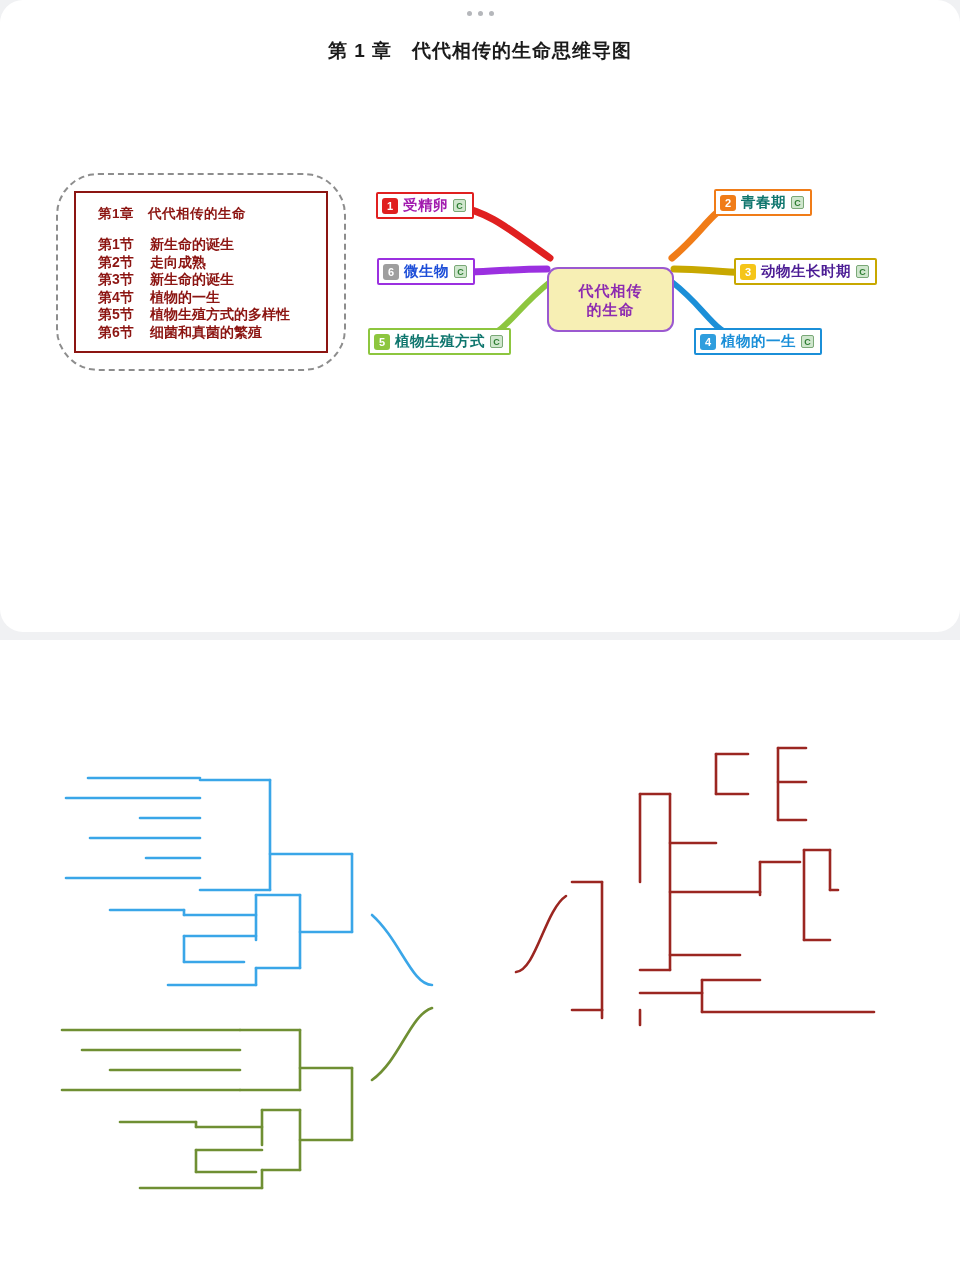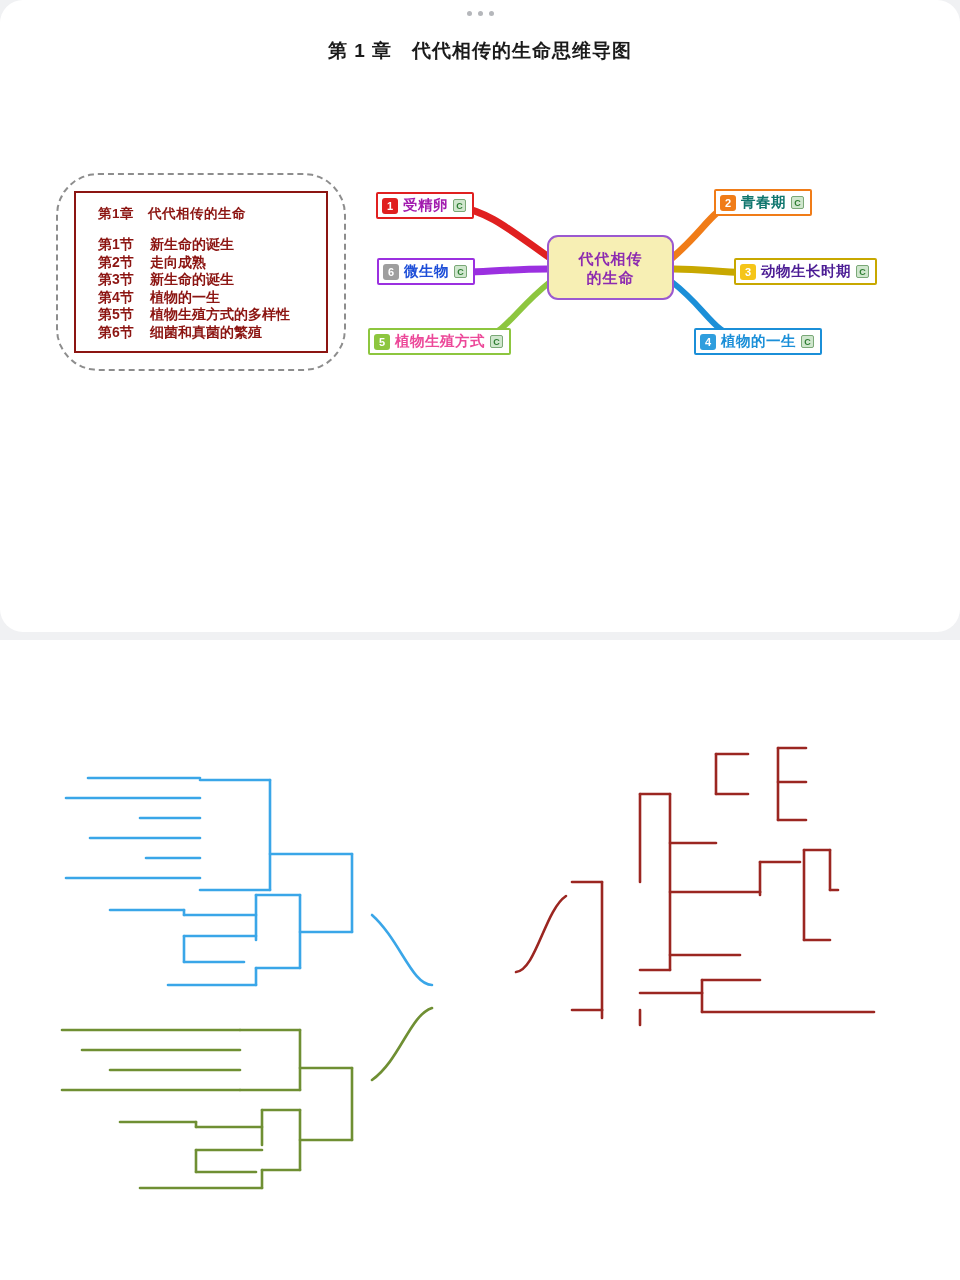--- a/index.html
+++ b/index.html
@@ -110,21 +110,21 @@
   <div id="topmap">
     <svg width="560" height="210">
       <path d="M190 88 C 150 60 130 42 96 36" stroke="#e02020" stroke-width="7" fill="none" stroke-linecap="round"></path>
       <path d="M312 88 C 345 60 350 42 372 34" stroke="#f07c18" stroke-width="7" fill="none" stroke-linecap="round"></path>
       <path d="M314 99 C 350 99 345 102 393 103" stroke="#c8a800" stroke-width="7" fill="none" stroke-linecap="round"></path>
       <path d="M312 112 C 348 140 350 160 384 172" stroke="#1b8fd8" stroke-width="6" fill="none" stroke-linecap="round"></path>
       <path d="M190 112 C 155 140 150 158 120 172" stroke="#8dc63f" stroke-width="6" fill="none" stroke-linecap="round"></path>
       <path d="M187 99 C 155 99 140 101 110 102" stroke="#9b30e0" stroke-width="7" fill="none" stroke-linecap="round"></path>
     </svg>
 
-    <div id="tcenter" style="background: rgb(247, 239, 180); border-color: rgb(155, 89, 208); color: rgb(141, 43, 176);">
+    <div id="tcenter" style="background: rgb(247, 239, 180); border-color: rgb(155, 89, 208); color: rgb(141, 43, 176); margin-top: 32px;">
       <span id="tcenter-text">代代相传<br>的生命</span>
     </div>
 
     <div class="tnode" id="tn1" style="left: 16px; top: 22px; border-color: rgb(224, 32, 32);">
         <span class="num" style="background:#e02020">1</span>
         <span class="lbl" style="color:#a21caf">受精卵</span>
         <span class="cbadge">C</span>
       </div>
     <div class="tnode" id="tn2" style="left: 354px; top: 19px; border-color: rgb(240, 124, 24);">
         <span class="num" style="background:#f07c18">2</span>
@@ -136,21 +136,21 @@
         <span class="lbl" style="color:#4c1d95">动物生长时期</span>
         <span class="cbadge">C</span>
       </div>
     <div class="tnode" id="tn4" style="left: 334px; top: 158px; border-color: rgb(27, 143, 216);">
         <span class="num" style="background:#2f9ede">4</span>
         <span class="lbl" style="color:#1b8fd8">植物的一生</span>
         <span class="cbadge">C</span>
       </div>
     <div class="tnode" id="tn5" style="left: 8px; top: 158px; border-color: rgb(141, 198, 63);">
         <span class="num" style="background:#8dc63f">5</span>
-        <span class="lbl" style="color:#ec4899">植物生殖方式</span>
+        <span class="lbl" style="color:#0f766e">植物生殖方式</span>
         <span class="cbadge">C</span>
       </div>
     <div class="tnode" id="tn6" style="left: 17px; top: 88px; border-color: rgb(155, 48, 224);">
         <span class="num" style="background:#9e9e9e">6</span>
         <span class="lbl" style="color:#1d4ed8">微生物</span>
         <span class="cbadge">C</span>
       </div>
   </div>
 </div>
 

